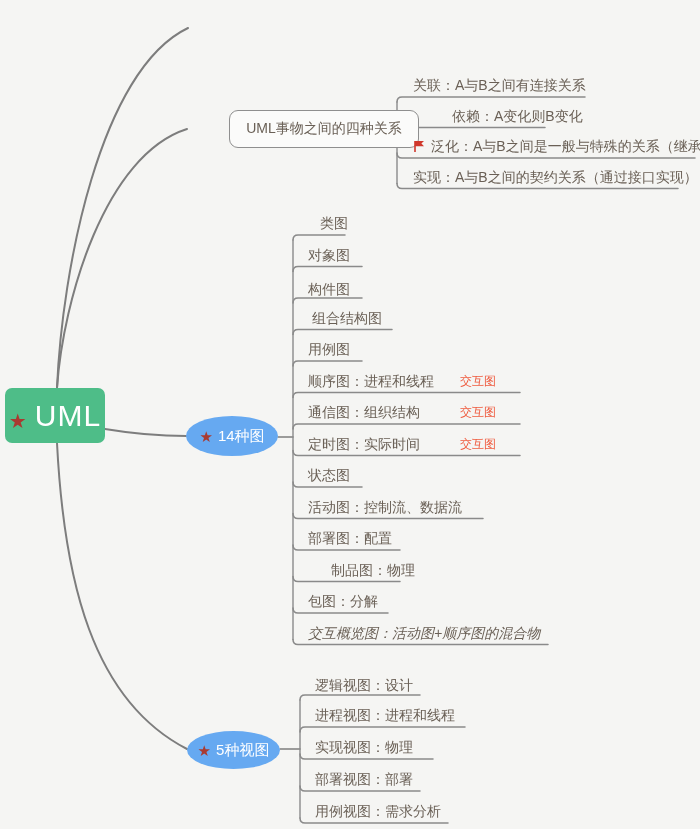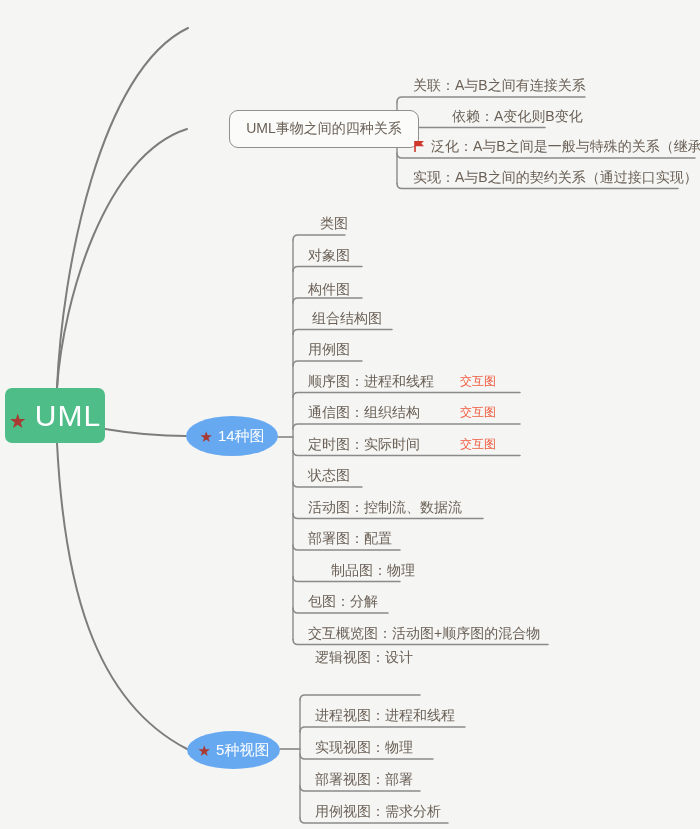--- a/index.html
+++ b/index.html
@@ -164,24 +164,24 @@
       </div>
       <div class="topic" style="left: 308px; top: 529px;">
         <span>部署图：配置</span>
       </div>
       <div class="topic" style="left: 296px; top: 560.5px; margin-left: 35px;">
         <span>制品图：物理</span>
       </div>
       <div class="topic" style="left: 308px; top: 592px;">
         <span>包图：分解</span>
       </div>
-      <div class="topic" style="left: 308px; top: 623.5px;">
+      <div class="topic" style="left: 308px; top: 623.5px; font-style: italic;">
         <span>交互概览图：活动图+顺序图的混合物</span>
       </div>
-      <div class="topic" style="left: 315px; top: 648px;">
+      <div class="topic" style="left: 315px; top: 676px;">
         <span>逻辑视图：设计</span>
       </div>
       <div class="topic" style="left: 315px; top: 706px;">
         <span>进程视图：进程和线程</span>
       </div>
       <div class="topic" style="left: 315px; top: 738px;">
         <span>实现视图：物理</span>
       </div>
       <div class="topic" style="left: 315px; top: 770px;">
         <span>部署视图：部署</span>

